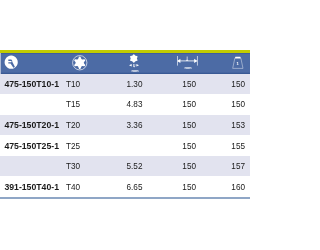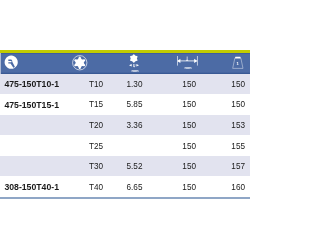--- a/index.html
+++ b/index.html
@@ -28,21 +28,21 @@
   .th-qty{left:231.3px;top:2.7px;}
   .u-width{left:130.6px;top:16.0px;}
   .u-len{left:183.6px;top:12.6px;}
 
   .row{height:20.6px;position:relative;}
   .row.alt{background:#e2e3ef;}
   .row.plain{background:#ffffff;}
   .cell{position:absolute;top:0;height:100%;display:flex;align-items:center;
         font-size:8.2px;color:#1a1a1a;white-space:nowrap;padding-top:1px;box-sizing:border-box;}
   .c-part{left:4.4px;font-weight:700;font-size:8.7px;}
-  .c-size{left:89px;}
+  .c-size{left:66px;}
   .c-w{left:126.5px;}
   .c-l{left:182px;width:14px;justify-content:flex-end;}
   .c-q{left:231px;width:14px;justify-content:flex-end;}
 
   .bottom-rule{height:1.7px;background:#8fa6c6;}
 </style>
 </head>
 <body>
 
 <div class="page">
@@ -103,45 +103,46 @@
 
     <div class="tbody">
         <div class="row alt">
           <span class="cell c-part">475-150T10-1</span>
           <span class="cell c-size">T10</span>
           <span class="cell c-w">1.30</span>
           <span class="cell c-l">150</span>
           <span class="cell c-q">150</span>
         </div>
         <div class="row plain">
-          <span class="cell c-part">475-150T15-1</span>
           <span class="cell c-size">T15</span>
-          <span class="cell c-w">5.85</span>
+          <span class="cell c-w">4.83</span>
           <span class="cell c-l">150</span>
           <span class="cell c-q">150</span>
         </div>
         <div class="row alt">
+          <span class="cell c-part">475-150T20-1</span>
           <span class="cell c-size">T20</span>
           <span class="cell c-w">3.36</span>
           <span class="cell c-l">150</span>
           <span class="cell c-q">153</span>
         </div>
         <div class="row plain">
+          <span class="cell c-part">475-150T25-1</span>
           <span class="cell c-size">T25</span>
           <span class="cell c-l">150</span>
           <span class="cell c-q">155</span>
         </div>
         <div class="row alt">
           <span class="cell c-size">T30</span>
           <span class="cell c-w">5.52</span>
           <span class="cell c-l">150</span>
           <span class="cell c-q">157</span>
         </div>
         <div class="row plain">
-          <span class="cell c-part">308-150T40-1</span>
+          <span class="cell c-part">391-150T40-1</span>
           <span class="cell c-size">T40</span>
           <span class="cell c-w">6.65</span>
           <span class="cell c-l">150</span>
           <span class="cell c-q">160</span>
         </div>
       </div>
     <div class="bottom-rule"></div>
   </div>
 </div>
 

